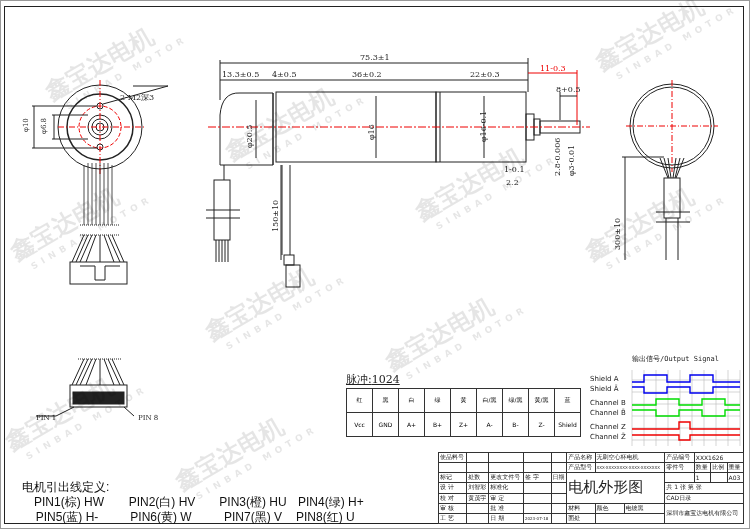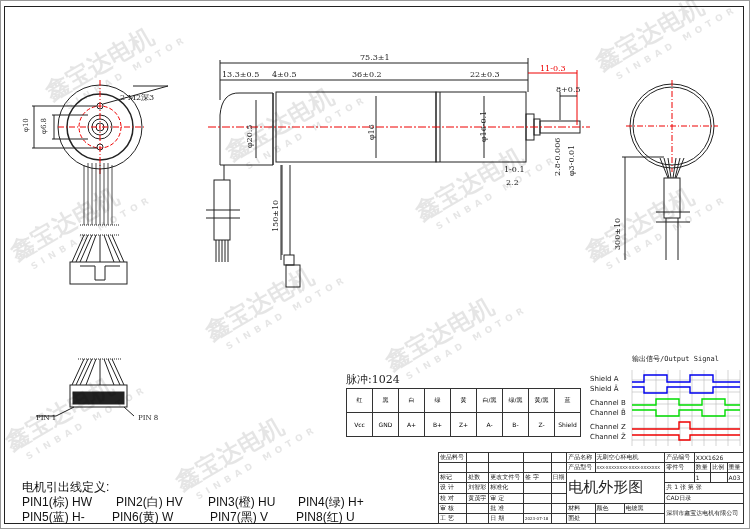--- a/index.html
+++ b/index.html
@@ -1,23 +1,23 @@
 <!DOCTYPE html>
 <html><head>
 <meta charset="utf-8">
 <style>
   html,body{margin:0;padding:0;background:#fff;}
   body{width:750px;height:529px;position:relative;overflow:hidden;font-family:"DejaVu Serif",serif;}
   .frame{position:absolute;left:4px;top:6px;width:740px;height:518px;border:1.5px solid #222;box-sizing:border-box;}
   .outer{position:absolute;left:0;top:0;width:750px;height:529px;border:1px solid #999;box-sizing:border-box;}
   svg{position:absolute;left:0;top:0;}
   .pins{position:absolute;left:22px;top:444px;font-family:"Liberation Sans",sans-serif;font-size:12px;color:#111;line-height:15px;margin-top:36px;}
-  .pins .row{display:flex;white-space:nowrap;}
+  .pins .row{display:flex;white-space:nowrap;text-align:center;}
   .pins .c{display:inline-block;}
-  .pulse{position:absolute;left:346px;top:372px;font-size:11px;color:#222;}
+  .pulse{position:absolute;left:346px;top:372px;font-size:11px;color:#222;text-decoration:underline;}
   table.wire{position:absolute;left:346px;top:388px;border-collapse:collapse;font-family:"DejaVu Sans",sans-serif;font-size:6px;}
   table.wire td{border:1px solid #333;width:25px;height:23px;text-align:center;padding:0;}
   .tb{position:absolute;left:438px;top:452px;width:306px;height:72px;font-family:"DejaVu Sans",sans-serif;font-size:6px;color:#222;}
   .tb table{border-collapse:collapse;width:100%;height:100%;}
   .tb td{border:1px solid #333;padding:0 1px;white-space:nowrap;overflow:hidden;}
   .big{font-size:15px;}
   .wm{position:absolute;font-family:"DejaVu Sans",sans-serif;font-weight:bold;color:rgba(0,0,0,0.10);transform:rotate(-30deg);white-space:nowrap;pointer-events:none;}
   .wm .a{font-size:24px;display:block;}
   .wm .b{font-size:9px;letter-spacing:5px;display:block;margin-left:10px;}
   .sigtitle{position:absolute;left:632px;top:354px;font-size:7px;font-family:"DejaVu Sans Mono",monospace;color:#222;}

